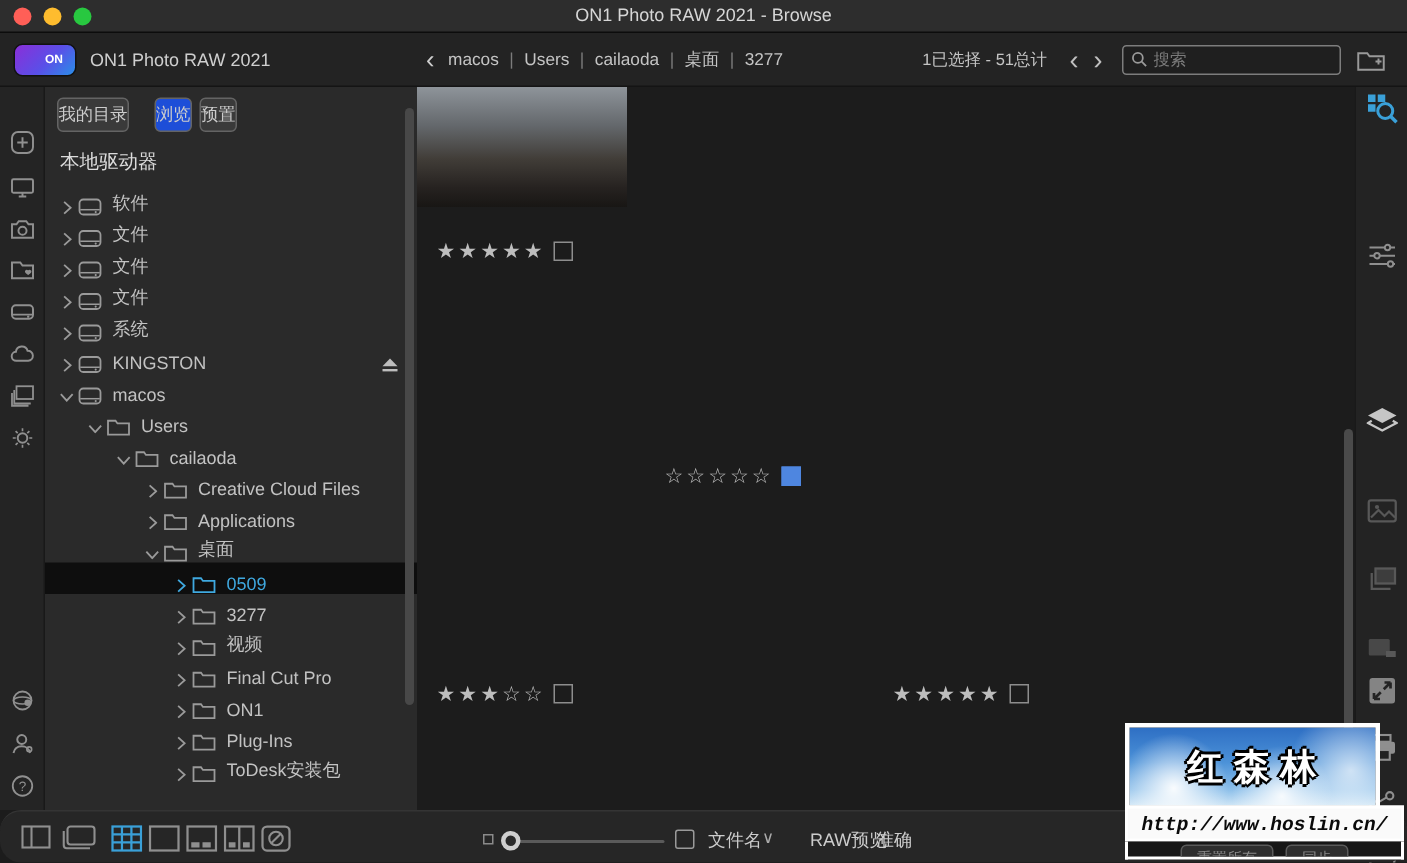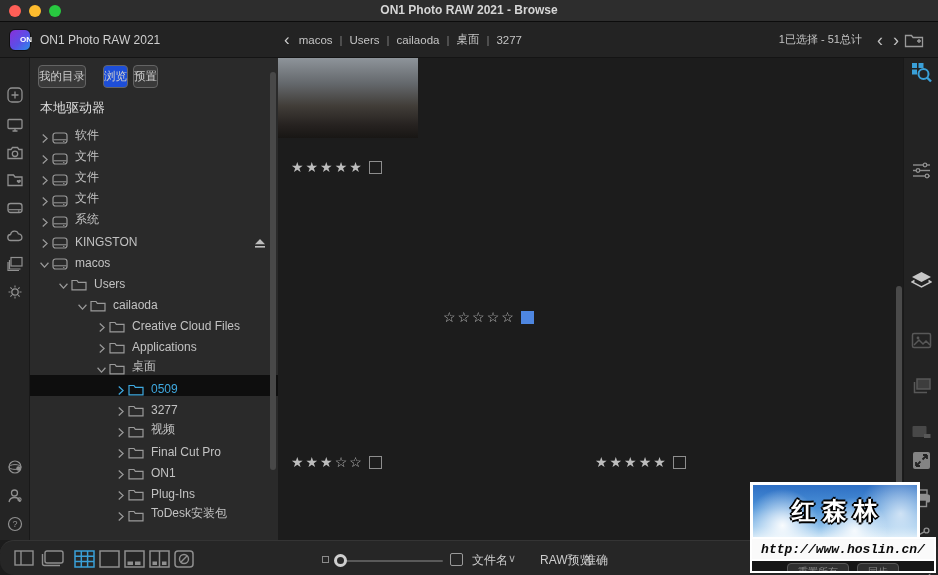--- a/index.html
+++ b/index.html
@@ -6,26 +6,26 @@
   html,body { width:938px; height:575px; overflow:hidden; }
   body { position:relative; background:#1c1c1c; font-family:"Liberation Sans", sans-serif; color:#c8c8c8; }
   svg { display:block; }
 
   
   .titlebar { position:absolute; top:0; left:0; right:0; height:22px; background:#2d2d2d; border-bottom:1px solid #0c0c0c; z-index:5; }
   .tl { position:absolute; top:5px; width:12px; height:12px; border-radius:50%; }
   .tl.red { left:9px; background:#ff5f57; }
   .tl.yel { left:29px; background:#febc2e; }
   .tl.grn { left:49px; background:#28c840; }
-  .win-title { position:absolute; left:0; right:0; top:3px; text-align:center; font-size:12px; font-weight:bold; color:#d6d6d6; }
+  .win-title { position:absolute; left:0; right:0; top:3px; text-align:center; font-size:12px; font-weight:normal; color:#d6d6d6; }
 
   
   .header { position:absolute; top:22px; left:0; right:0; height:36px; background:#232323; border-bottom:1px solid #141414; display:flex; align-items:center; z-index:4; }
   .brand { width:284px; display:flex; align-items:center; gap:9px; padding-left:9px; flex:none; }
-  .logo { width:22px; height:22px; border-radius:6px; background:linear-gradient(135deg,#8a2fd8 0%,#5a4fe8 55%,#2a8fe8 100%); color:#fff; font-size:8px; font-weight:bold; display:flex; align-items:center; justify-content:center; border:1px solid #111;padding-left:12px; }
+  .logo { width:42px; height:22px; border-radius:6px; background:linear-gradient(135deg,#8a2fd8 0%,#5a4fe8 55%,#2a8fe8 100%); color:#fff; font-size:8px; font-weight:bold; display:flex; align-items:center; justify-content:center; border:1px solid #111;padding-left:12px; }
   .app-name { font-size:12px; color:#cfcfcf; }
   .crumbs { display:flex; align-items:center; gap:7px; font-size:11.5px; color:#c4c4c4; }
   .crumb-back { font-size:17px; line-height:12px; color:#cfcfcf; margin-right:2px; }
   .crumb-sep { color:#7c7c7c; }
   .hd-spacer { flex:1; }
   .sel-info { font-size:11px; color:#c4c4c4; margin-right:10px; }
   .nav-ch { font-size:18px; line-height:14px; color:#c0c0c0; padding:0 5px; cursor:default; }
   .searchbox { width:146px; height:20px; border:1px solid #7d7d7d; border-radius:3px; display:flex; align-items:center; gap:4px; padding:0 5px; margin:0 10px 0 8px; background:#1f1f1f; }
   .searchbox input { background:transparent; border:none; outline:none; color:#cfcfcf; font-size:11px; width:110px; font-family:"Liberation Sans", sans-serif; }
   .searchbox input::placeholder { color:#7b7b7b; }
@@ -122,20 +122,27 @@
     <span>cailaoda</span>
     <span class="crumb-sep">|</span>
     <span>桌面</span>
     <span class="crumb-sep">|</span>
     <span>3277</span>
   </div>
   <div class="hd-spacer"></div>
   <div class="sel-info">1已选择 - 51总计</div>
   <span class="nav-ch">‹</span>
   <span class="nav-ch">›</span>
+  <div class="searchbox">
+    <svg width="11" height="11" viewBox="0 0 12 12">
+        <circle cx="5" cy="5" r="3.6" fill="none" stroke="#9a9a9a" stroke-width="1.3"></circle>
+        <line x1="7.8" y1="7.8" x2="11" y2="11" stroke="#9a9a9a" stroke-width="1.3"></line>
+      </svg>
+    <input placeholder="搜索" style="">
+  </div>
   <svg class="hd-foldericon" width="20" height="16" viewBox="0 0 20 16">
       <path d="M1.5 3.5h6l1.5 2h9.5v9h-17z" fill="none" stroke="#9a9a9a" stroke-width="1.3"></path>
       <path d="M13 9h4m-2-2v4" stroke="#9a9a9a" stroke-width="1.3"></path>
     </svg>
 </div>
 
 <div class="left-rail">
   <svg class="lr-icon" style="top:28px" viewBox="0 0 18 18">
       <rect x="2" y="2" width="14" height="14" rx="4" fill="none" stroke="currentColor" stroke-width="1.3"></rect>
       <path d="M9 5.5v7M5.5 9h7" stroke="currentColor" stroke-width="1.3"></path>

